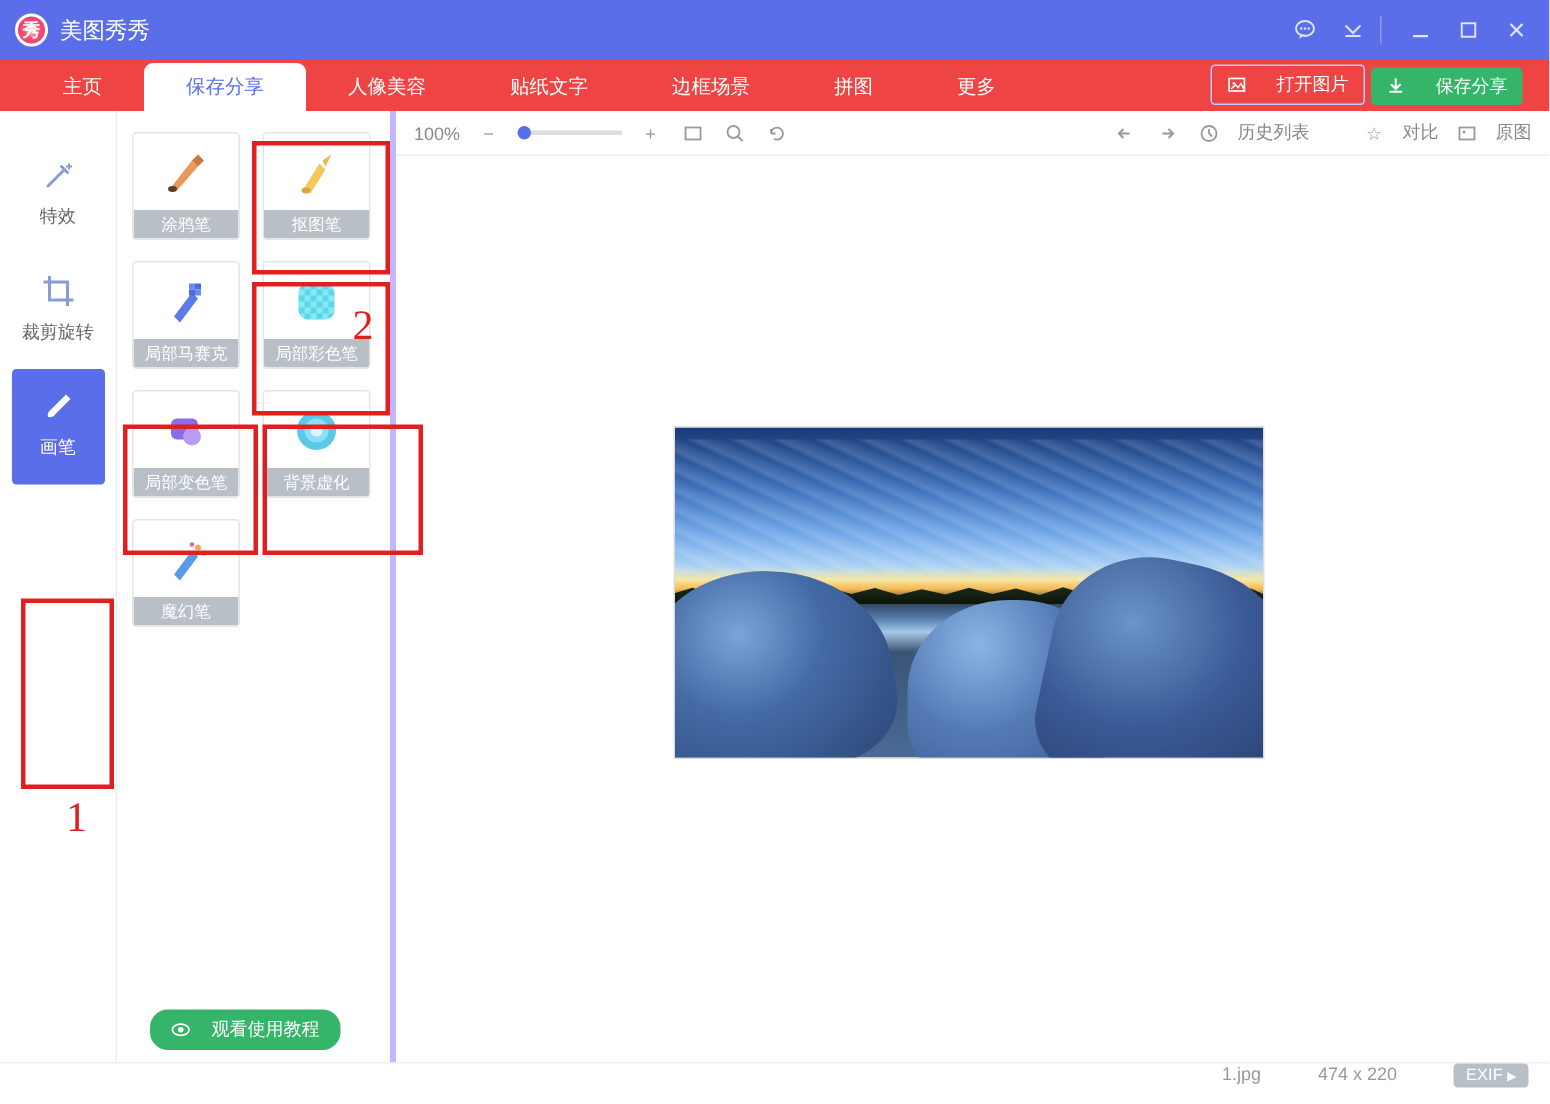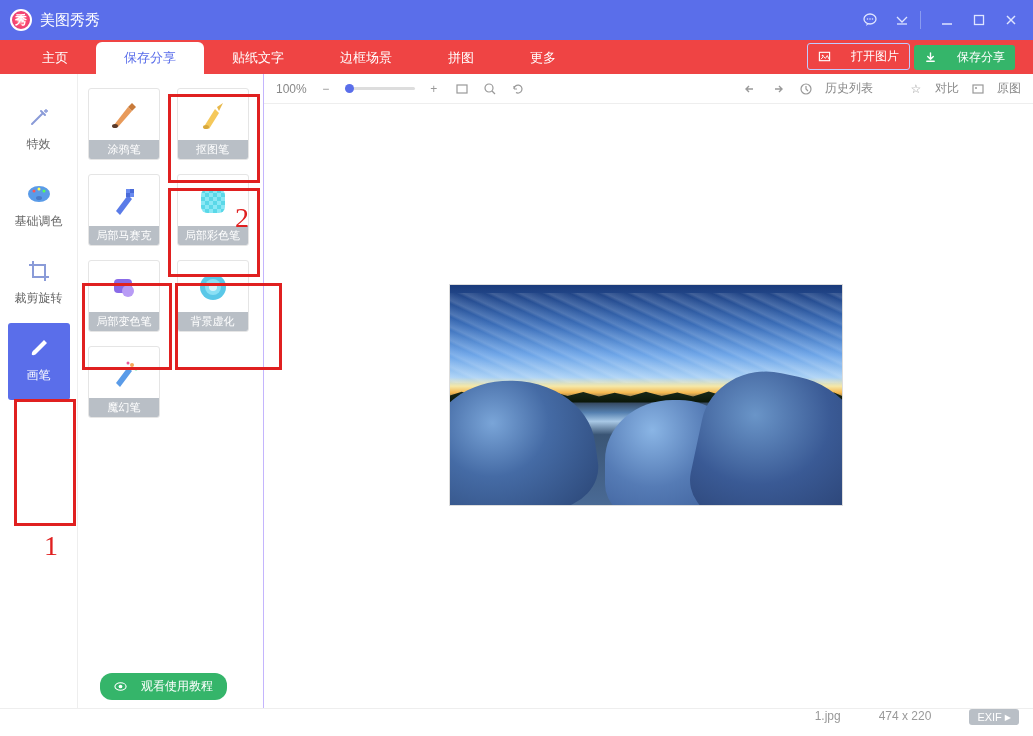--- a/index.html
+++ b/index.html
@@ -24,21 +24,21 @@
 
 .content { display: flex; height: calc(100% - 74px - 28px); }
 
 
 .leftrail { width: 78px; background: #fff; border-right: 1px solid #eee; display: flex; flex-direction: column; align-items: center; padding-top: 18px; }
 .rail-item { width: 62px; display: flex; flex-direction: column; align-items: center; gap: 6px; padding: 12px 0 16px; cursor: pointer; font-size: 12px; color: #666; }
 .rail-item.active { background: #5a6eea; color: #fff; border-radius: 3px; }
 .rail-icon { width: 26px; height: 26px; display: flex; align-items: center; justify-content: center; }
 
 
-.toolspanel { width: 186px; background: #fff; border-right: 1px solid #c4b5fd; padding: 14px 10px; position: relative; }
+.toolspanel { width: 186px; background: #fff; border-right: 4px solid #c4b5fd; padding: 14px 10px; position: relative; }
 .tools-grid { display: grid; grid-template-columns: 1fr 1fr; gap: 14px 12px; }
 .tool { width: 72px; height: 72px; border: 1px solid #e5e5e5; border-radius: 3px; display: flex; flex-direction: column; align-items: center; cursor: pointer; background: #fff; overflow: hidden; }
 .tool .ticon { flex: 1; display: flex; align-items: center; justify-content: center; width: 100%; }
 .tool .tlabel { width: 100%; background: #b9bfc6; color: #fff; font-size: 11px; text-align: center; padding: 2px 0; }
 .watch-btn { position: absolute; bottom: 8px; left: 22px; background: #35b56a; color: #fff; font-size: 12px; padding: 5px 14px; border-radius: 12px; cursor: pointer; display: flex; align-items: center; gap: 14px; }
 
 
 .canvas-area { flex: 1; background: #fff; position: relative; }
 .canvas-toolbar { height: 30px; border-bottom: 1px solid #eee; display: flex; align-items: center; padding: 0 12px; font-size: 12px; color: #888; gap: 10px; }
 .ct-sep { flex: 1; }
@@ -99,20 +99,21 @@
       <svg width="14" height="14" viewBox="0 0 14 14">
         <line x1="3" y1="3" x2="11" y2="11" stroke="currentColor" stroke-width="1.5"></line>
         <line x1="11" y1="3" x2="3" y2="11" stroke="currentColor" stroke-width="1.5"></line>
       </svg>
     </div>
 </div>
 
 <div class="tabsbar">
   <div class="tab">主页</div>
   <div class="tab active">保存分享</div>
+  <div class="tab">人像美容</div>
   <div class="tab">贴纸文字</div>
   <div class="tab">边框场景</div>
   <div class="tab">拼图</div>
   <div class="tab">更多</div>
   <div class="flex"></div>
   <div class="tbtn open">
     <svg width="13" height="13" viewBox="0 0 14 14">
         <rect x="1.5" y="2.5" width="11" height="9" fill="none" stroke="#fff" stroke-width="1.2"></rect>
         <circle cx="5" cy="6" r="1" fill="#fff"></circle>
         <path d="M3 10 L6 7 L8 9 L10 6 L12 10" fill="none" stroke="#fff" stroke-width="1"></path>
@@ -134,32 +135,20 @@
       <div class="rail-icon">
           <svg width="24" height="24" viewBox="0 0 24 24">
             <path d="M5 19 L16 8 M16 8 L14 6 M16 8 L18 10" stroke="#8a9bd8" stroke-width="2" fill="none" stroke-linecap="round"></path>
             <path d="M19 4 L19 8 M17 6 L21 6" stroke="#8a9bd8" stroke-width="1.3"></path>
           </svg>
         </div>
       <span>特效</span>
     </div>
     <div class="rail-item">
       <div class="rail-icon">
-          <svg width="26" height="20" viewBox="0 0 26 20">
-            <ellipse cx="13" cy="10" rx="11" ry="8" fill="#5a9be8"></ellipse>
-            <circle cx="8" cy="7" r="1.5" fill="#f55"></circle>
-            <circle cx="13" cy="5" r="1.5" fill="#ff5"></circle>
-            <circle cx="18" cy="7" r="1.5" fill="#5f5"></circle>
-            <ellipse cx="13" cy="14" rx="3" ry="2" fill="#4a7bc8"></ellipse>
-          </svg>
-        </div>
-      <span>基础调色</span>
-    </div>
-    <div class="rail-item">
-      <div class="rail-icon">
           <svg width="24" height="24" viewBox="0 0 24 24">
             <path d="M6 2 L6 18 L22 18 M2 6 L18 6 L18 22" stroke="#8a9bd8" stroke-width="2" fill="none"></path>
           </svg>
         </div>
       <span>裁剪旋转</span>
     </div>
     <div class="rail-item active">
       <div class="rail-icon">
           <svg width="24" height="24" viewBox="0 0 24 24">
             <path d="M5 19 C5 19 4 16 7 14 L17 4 L20 7 L10 17 C8 20 5 19 5 19 Z" fill="#fff"></path>

